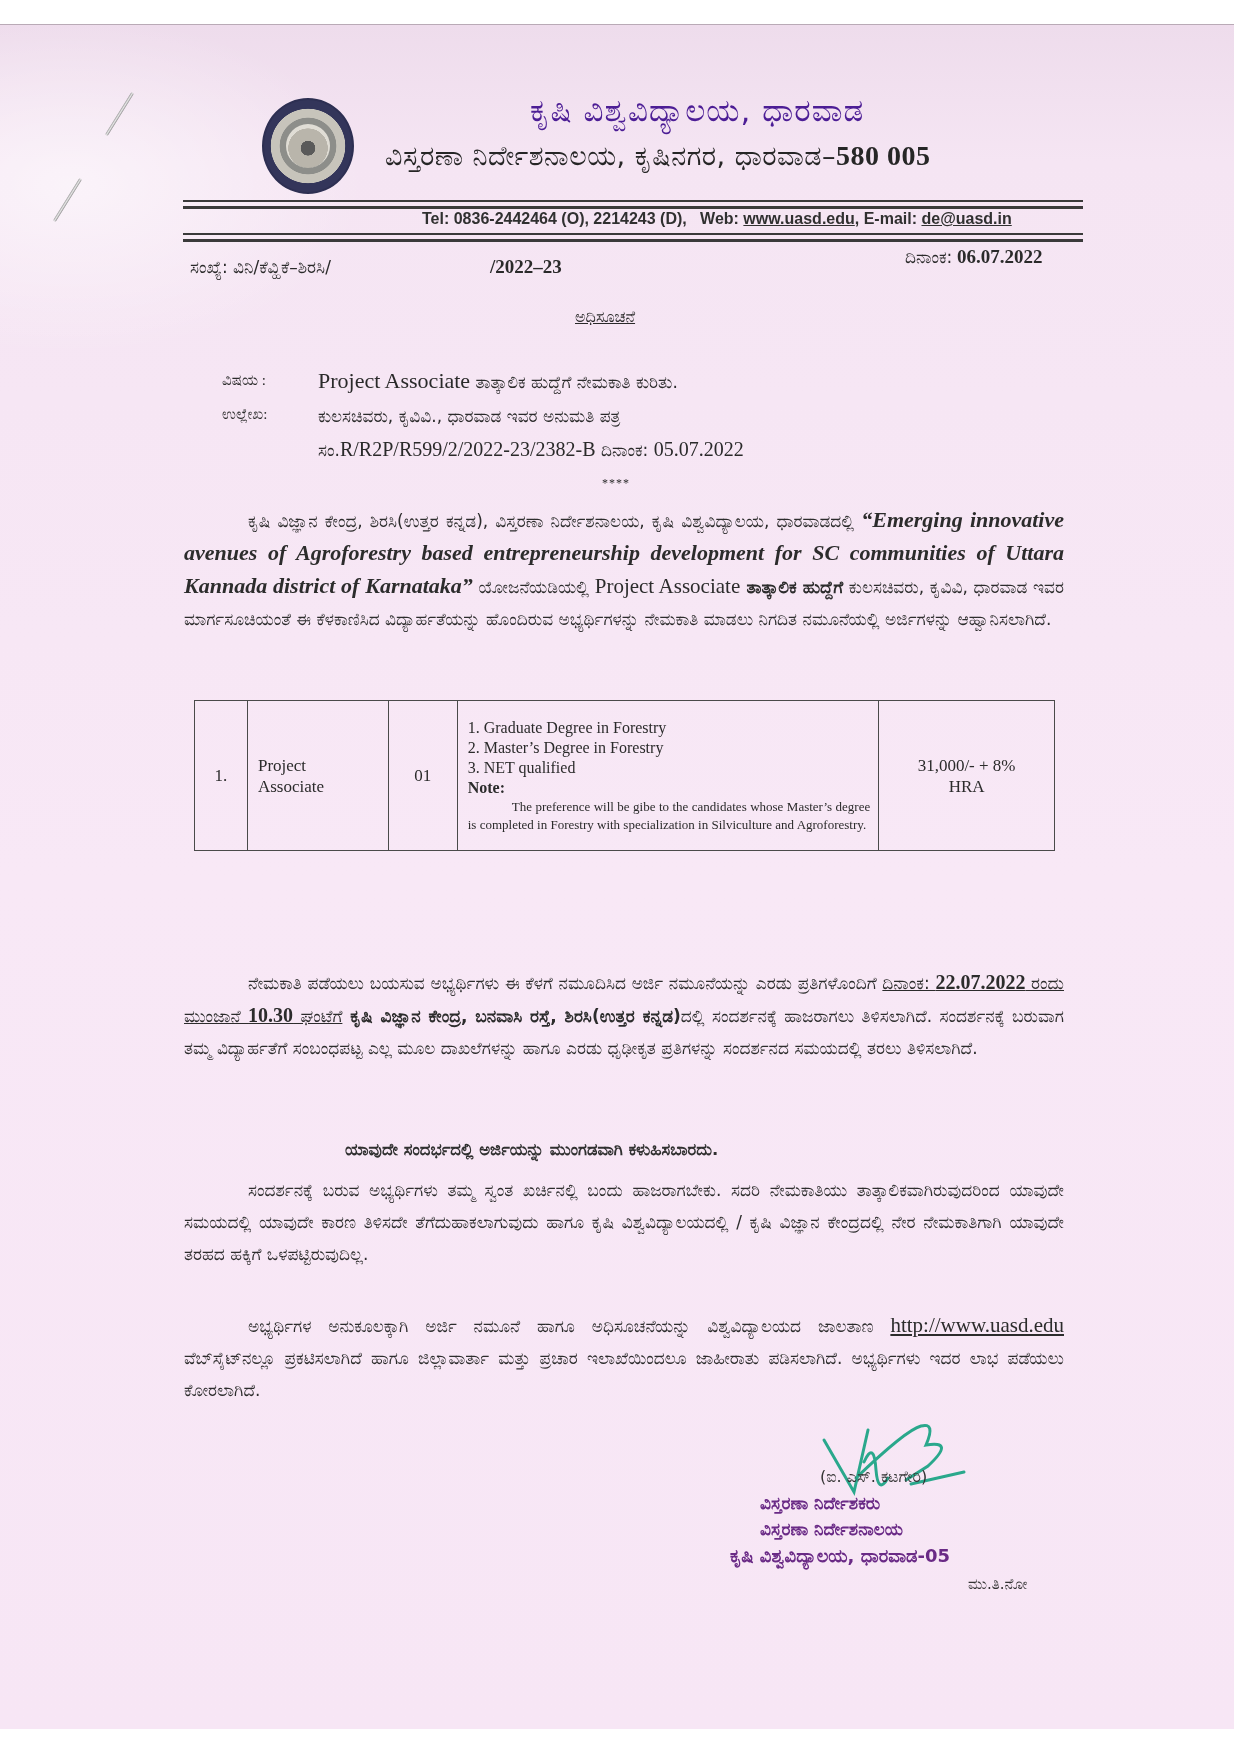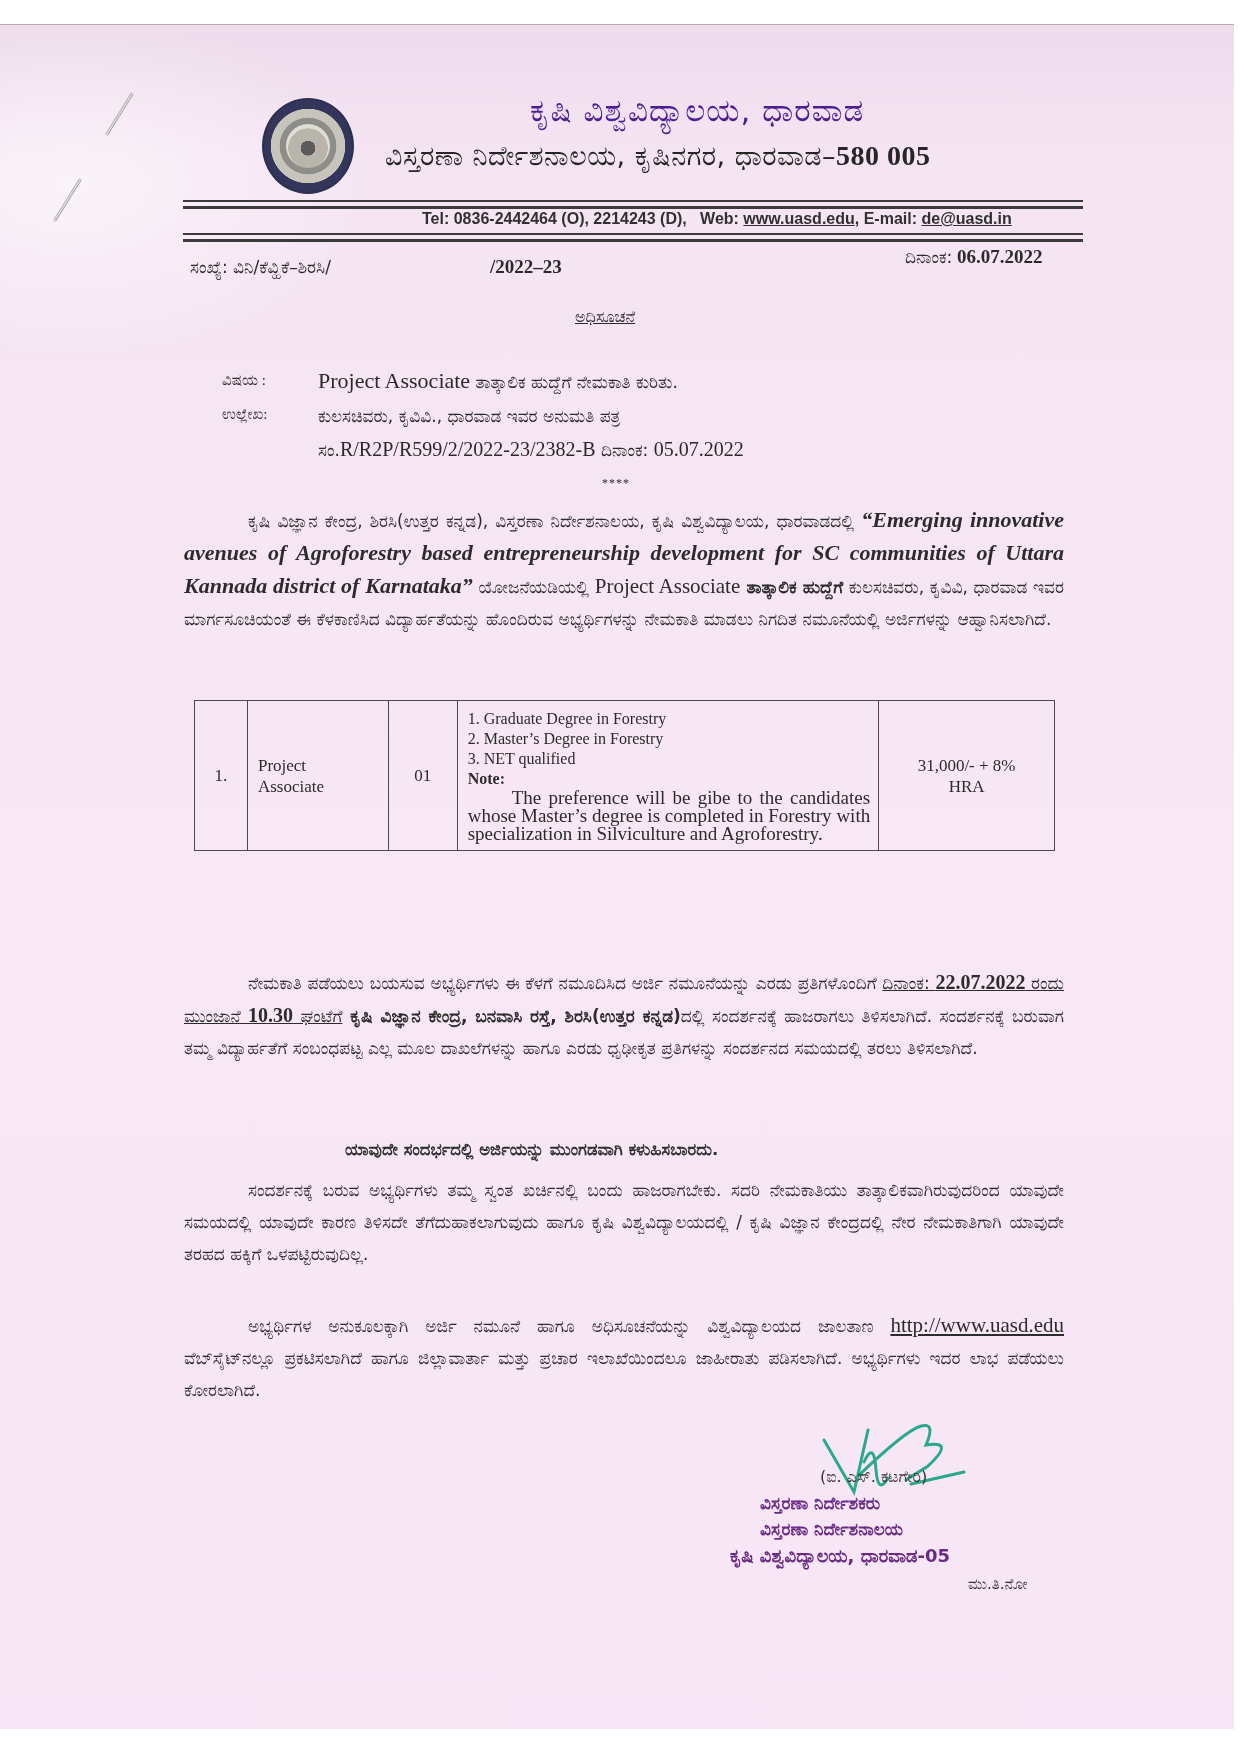--- a/index.html
+++ b/index.html
@@ -94,21 +94,21 @@
   table.posts {
     position:absolute; left:194px; top:700px; width:861px; border-collapse:collapse;
     font-family:"Liberation Serif", serif; color:#2b2b2b;
   }
   .posts th, .posts td { border:1.5px solid #4a4a4a; vertical-align:middle; }
   .posts th { font-weight:bold; font-size:17px; text-align:center; line-height:22px; height:64px; padding:0 4px; }
   .posts td { font-size:17px; line-height:21px; }
   .posts td.c { text-align:center; }
   .posts td.qual { padding:2px 8px 2px 10px; font-size:16px; line-height:20px; height:145px; }
   .posts td.qual .note-h { font-weight:bold; }
-  .posts td.qual .note-b { text-align:justify; font-size:19px; line-height:18px; text-indent:44px; }
+  .posts td.qual .note-b { text-align:justify; font-size:13px; line-height:18px; text-indent:44px; }
   .posts td.post-name { padding-left:10px; }
   .posts td.footer { font-weight:bold; font-size:17px; padding:2px 8px; height:20px; }
 
   .p2 { top:960px; }
   .p3-head {
     left:345px; top:1140px; font-family:"DejaVu Sans", sans-serif; font-size:16.5px; font-weight:bold; color:#303030;
   }
   .p3 { top:1168px; }
   .p4 { top:1303px; }
   .p4 .link { font-family:"Liberation Serif", serif; font-size:21px; text-decoration:underline; }

